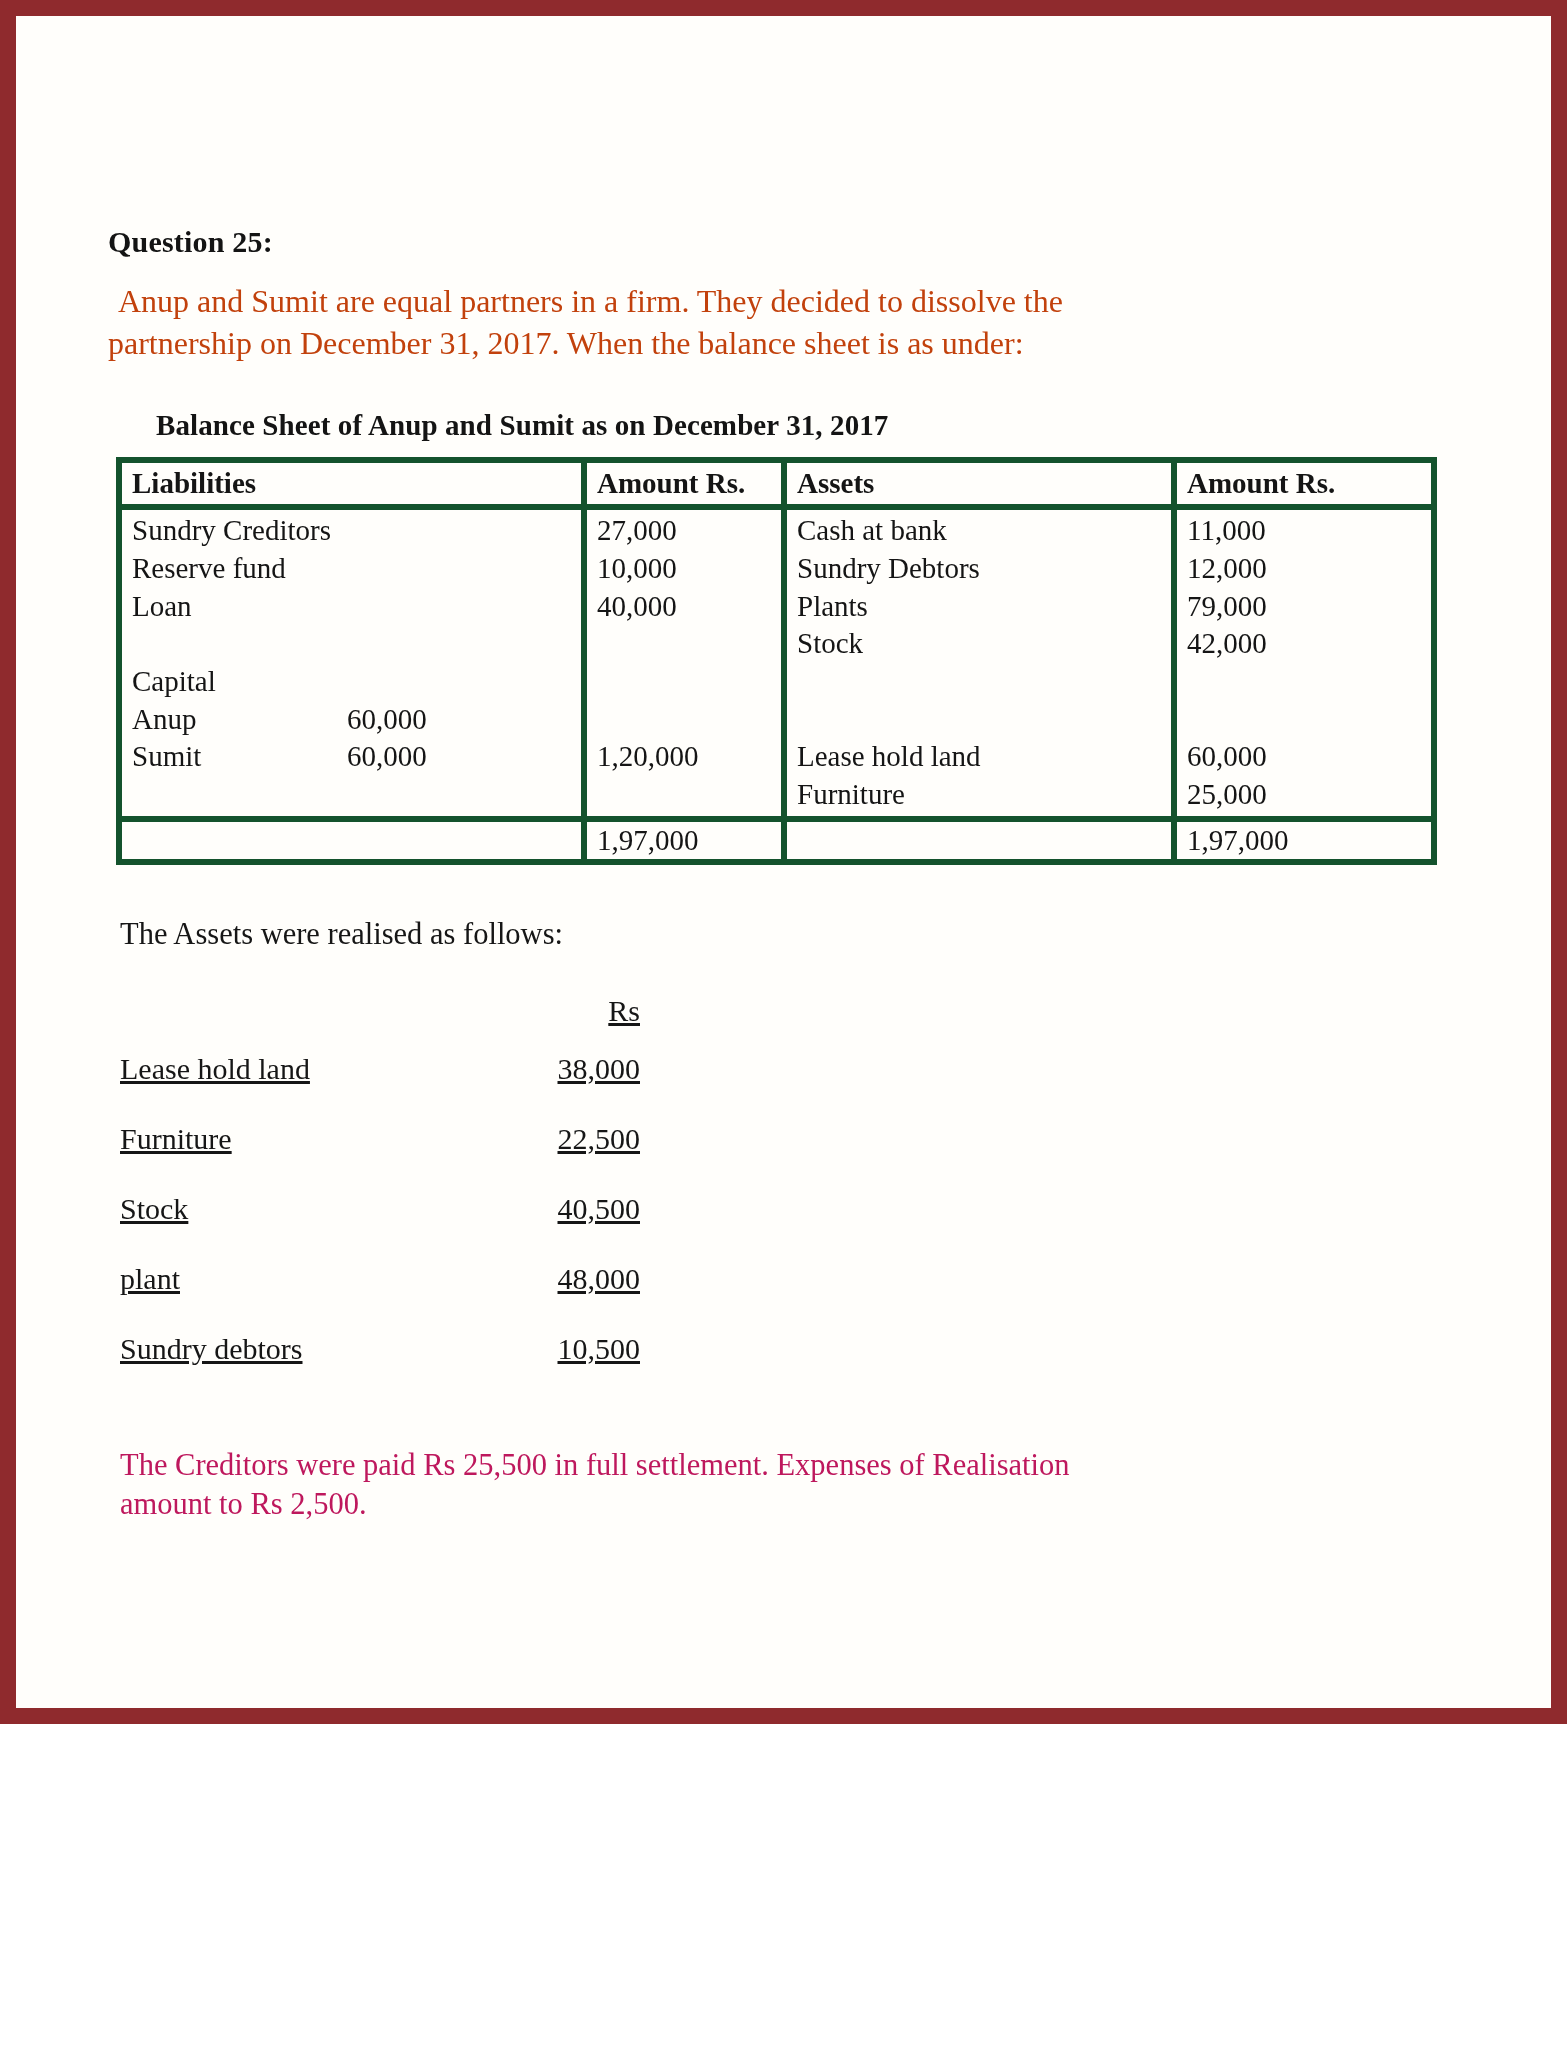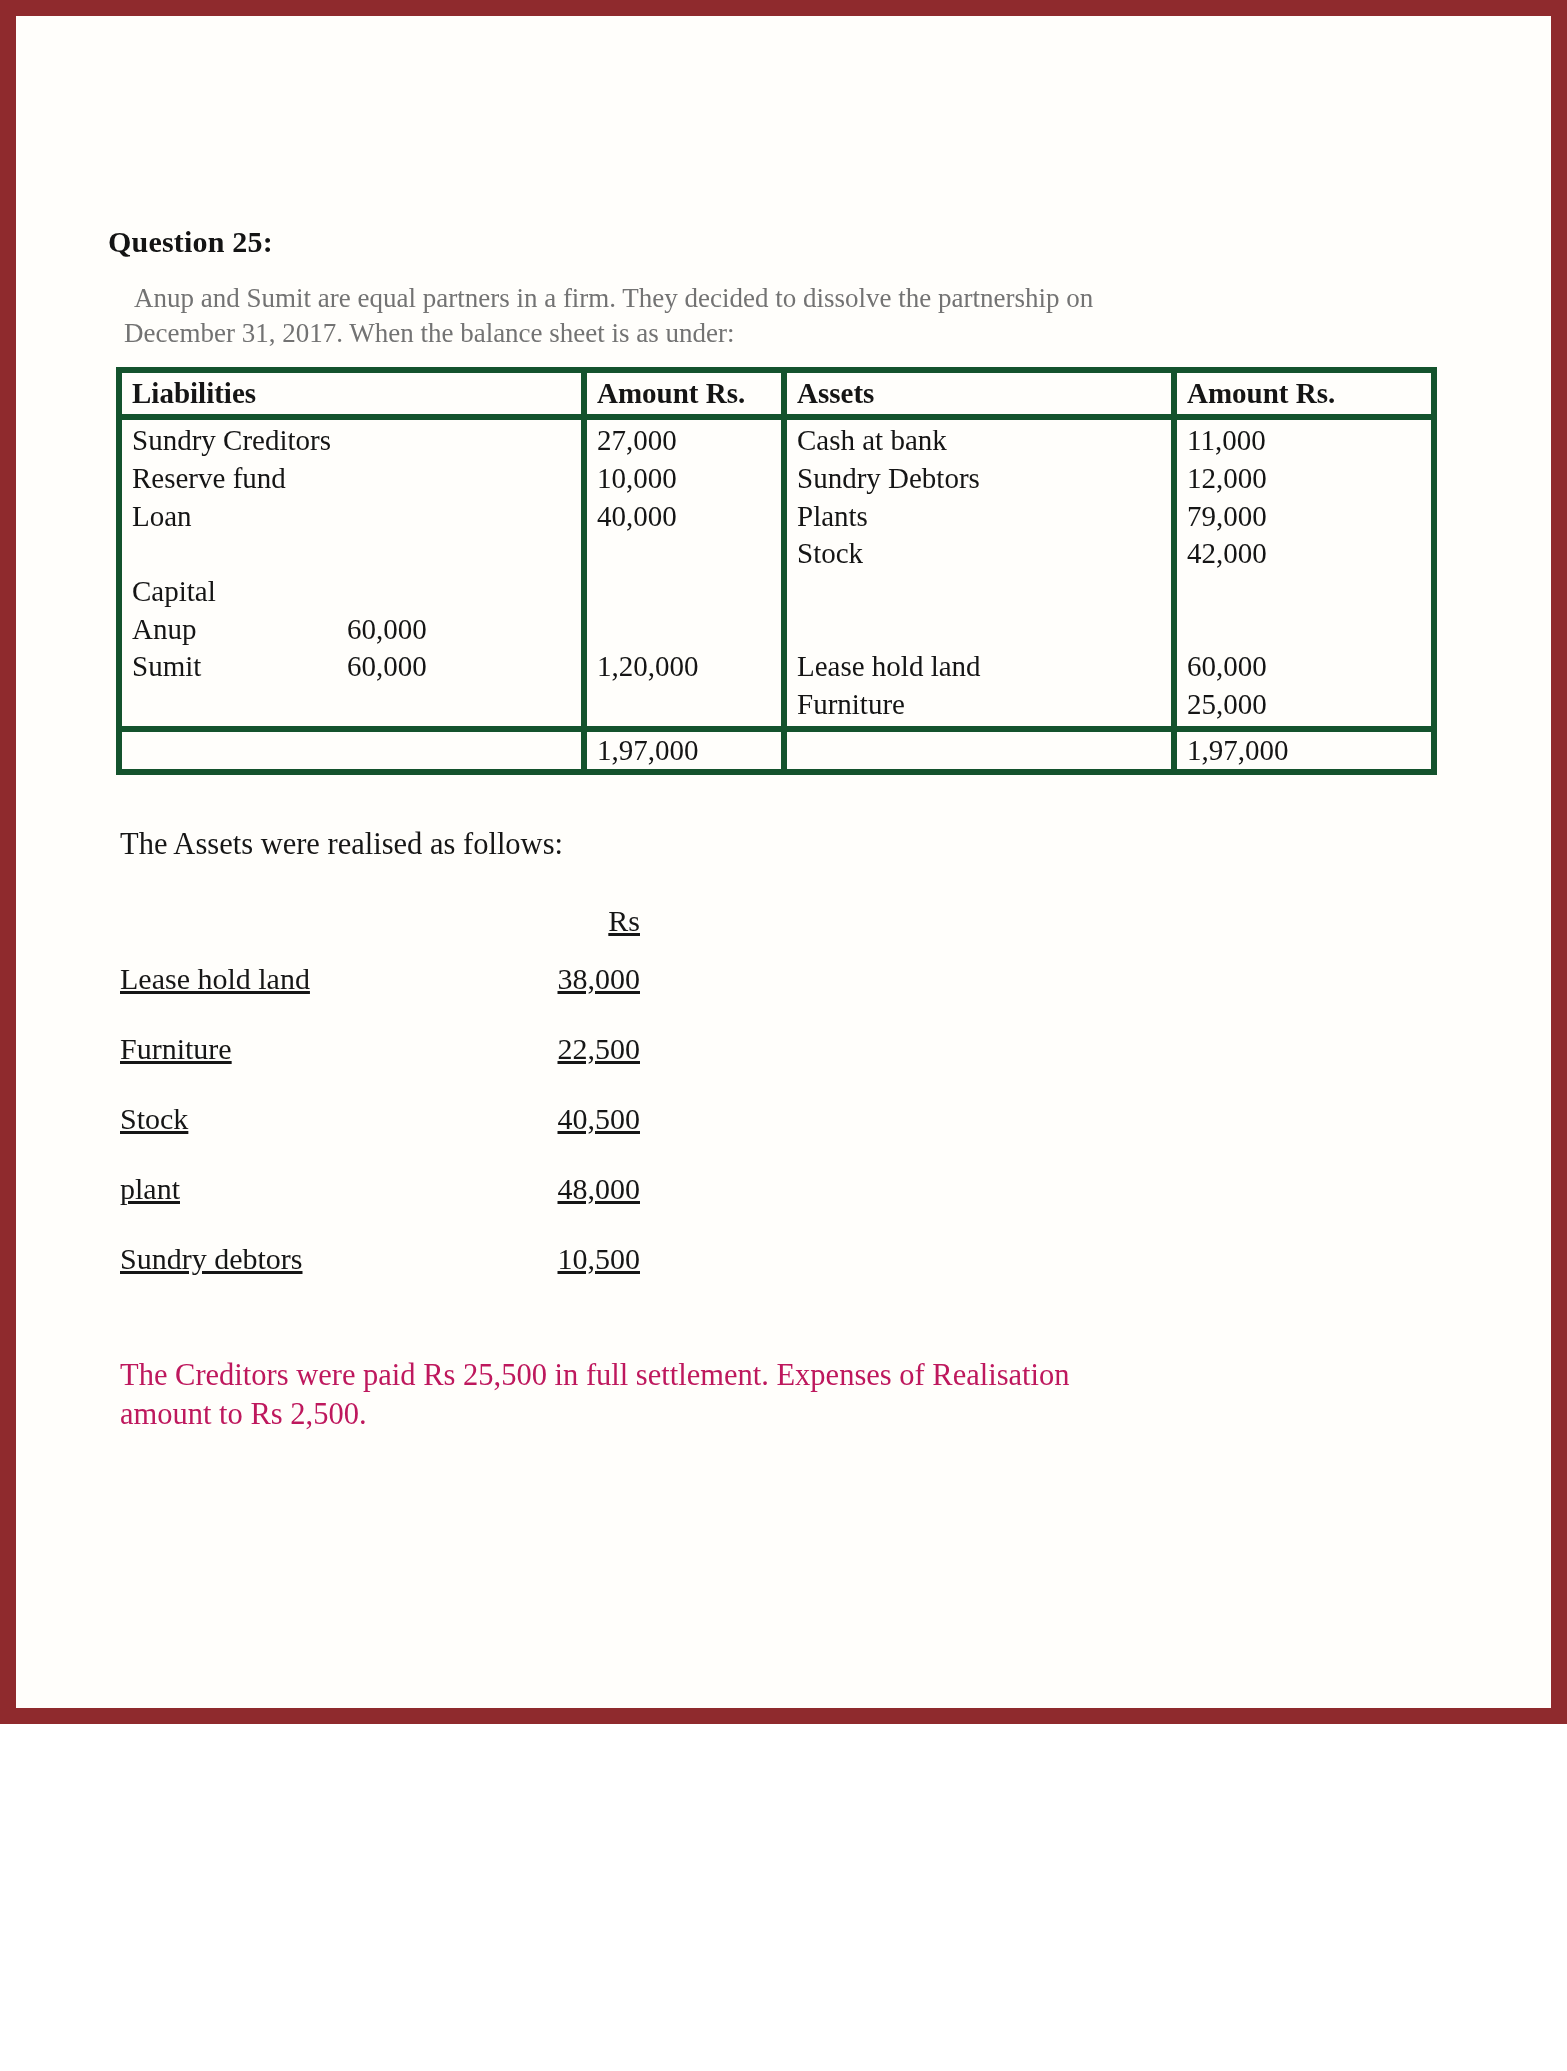--- a/index.html
+++ b/index.html
@@ -51,24 +51,24 @@
 
   .q-title {
     font-size: 30px;
     font-weight: bold;
     color: #141414;
     letter-spacing: 0.2px;
     margin: 0 0 22px 0;
   }
 
   .intro-para {
-    font-size: 27px;
+    font-size: 32px;
     line-height: 1.30;
-    color: #737373;
-    margin: 16px;
+    color: #c2410c;
+    margin: 0;
     width: 1000px;
     text-indent: 10px;
   }
 
   .sheet-title {
     font-size: 29px;
     font-weight: bold;
     color: #141414;
     margin: 45px 0 15px 48px;
     letter-spacing: 0.1px;
@@ -153,20 +153,21 @@
 <div id="page-frame">
   <div id="frame-inner">
     <div id="page-sheet">
 
       <div id="content">
 
         <div class="q-title">Question 25:</div>
 
         <p class="intro-para">Anup and Sumit are equal partners in a firm. They decided to dissolve the partnership on December 31, 2017. When the balance sheet is as under:</p>
 
+        <div class="sheet-title">Balance Sheet of Anup and Sumit as on December 31, 2017</div>
 
         <table class="balance-sheet">
           <colgroup>
             <col class="col-liab">
             <col class="col-lamt">
             <col class="col-assets">
             <col class="col-aamt">
           </colgroup>
           <thead>
             <tr>

